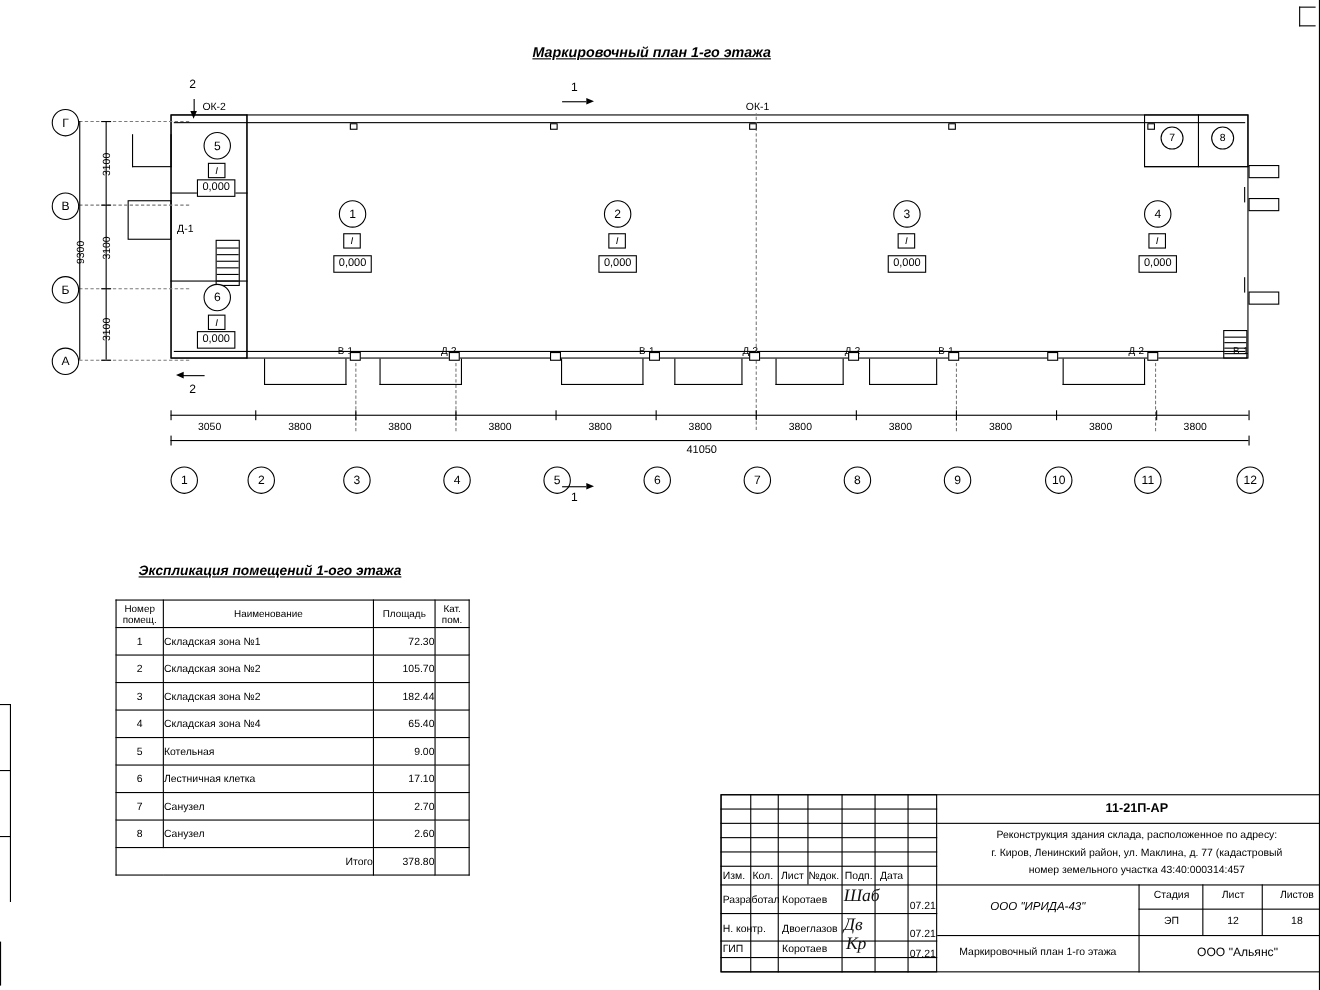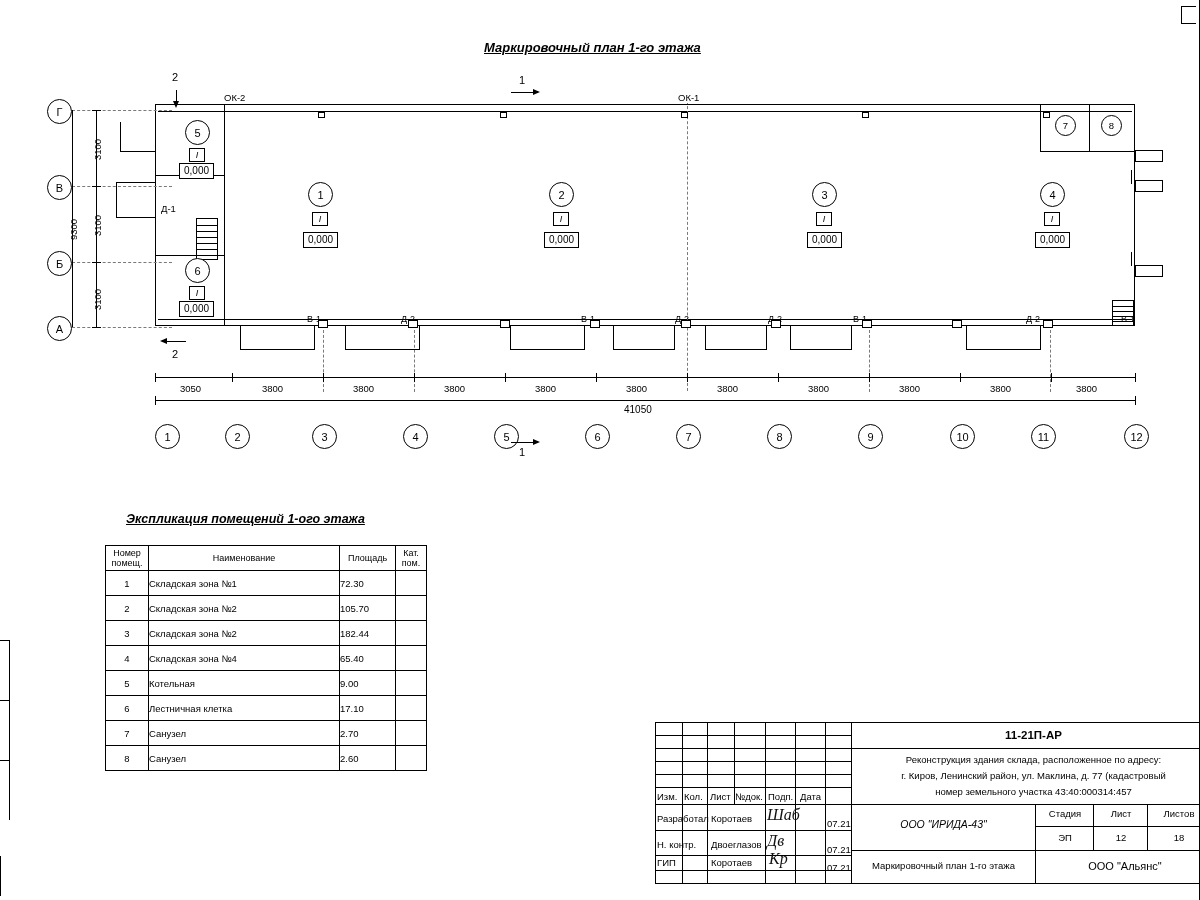--- a/index.html
+++ b/index.html
@@ -75,21 +75,21 @@
   .col{position:absolute;border:1px solid #000;background:#fff;box-sizing:border-box;}
   .stair{position:absolute;border:1px solid #000;box-sizing:border-box;}
   .stair i{position:absolute;left:0;width:100%;height:0;border-top:1px solid #000;}
 
   
   .tbl{position:absolute;left:105px;top:545px;border-collapse:collapse;font-size:9.5px;}
   .tbl td,.tbl th{border:1px solid #000;padding:0;height:24px;font-weight:normal;}
   .tbl th{font-size:9px;line-height:10px;text-align:center;}
   .c-num{width:42px;text-align:center;}
   .c-name{width:190px;text-align:left;padding-left:6px;}
-  .c-area{width:55px;text-align:left;}
+  .c-area{width:55px;text-align:right;}
   .c-kat{width:30px;text-align:center;}
   .total-lbl{text-align:right;padding-right:5px;}
 
   
   .stamp{position:absolute;left:655px;top:722px;width:560px;height:162px;}
   .stamp .bx{position:absolute;border:1px solid #000;box-sizing:border-box;}
   .stamp .t{position:absolute;font-size:9.5px;white-space:nowrap;}
   .stamp .tc{position:absolute;font-size:9.5px;text-align:center;white-space:nowrap;}
   .stamp .big{font-size:11.5px;font-weight:bold;}
   .stamp .it{font-style:italic;font-size:10.5px;}
@@ -183,21 +183,21 @@
     <div class="romanbox" style="left:189px;top:148px;">I</div>
     <div class="lvlbox" style="left:179px;top:163px;">0,000</div>
 
     <div class="circ md" style="left:185px;top:258px;">6</div>
     <div class="romanbox" style="left:189px;top:286px;">I</div>
     <div class="lvlbox" style="left:179px;top:301px;">0,000</div>
 
     <div class="circ sm" style="left:1055px;top:115px;">7</div>
     <div class="circ sm" style="left:1101px;top:115px;">8</div>
 
-    <div class="lbl" style="left:183px;top:92px;margin-left:40px;">ОК-2</div>
+    <div class="lbl" style="left:183px;top:92px;">ОК-2</div>
     <div class="lbl" style="left:677px;top:92px;">ОК-1</div>
     <div class="lbl" style="left:160px;top:203px;">Д-1</div>
 
     <div class="lbl-s" style="left:266px;top:315px;"></div>
 
     <div class="lbl-s" style="left:266px;top:314px;">В-1</div>
     <div class="lbl-s" style="left:360px;top:314px;">Д-2</div>
     <div class="lbl-s" style="left:540px;top:314px;">В-1</div>
     <div class="lbl-s" style="left:634px;top:314px;">Д-2</div>
     <div class="lbl-s" style="left:727px;top:314px;">Д-2</div>
@@ -359,20 +359,25 @@
         <td class="c-name">Санузел</td>
         <td class="c-area">2.70</td>
         <td class="c-kat"></td>
       </tr>
       <tr>
         <td class="c-num">8</td>
         <td class="c-name">Санузел</td>
         <td class="c-area">2.60</td>
         <td class="c-kat"></td>
       </tr>
+      <tr>
+        <td class="total-lbl" colspan="2">Итого</td>
+        <td class="c-area">378.80</td>
+        <td class="c-kat"></td>
+      </tr>
     </tbody>
   </table>
 
   <div class="stamp">
 
     <div class="bx" style="left:0;top:0;width:560px;height:162px;"></div>
 
     <div class="bx" style="left:0;top:0;width:197px;height:162px;"></div>
     <div class="ln h1" style="left:0;top:13px;width:197px;height:1px;background:#000;position:absolute;"></div>
     <div class="ln h1" style="left:0;top:26px;width:197px;height:1px;background:#000;position:absolute;"></div>

